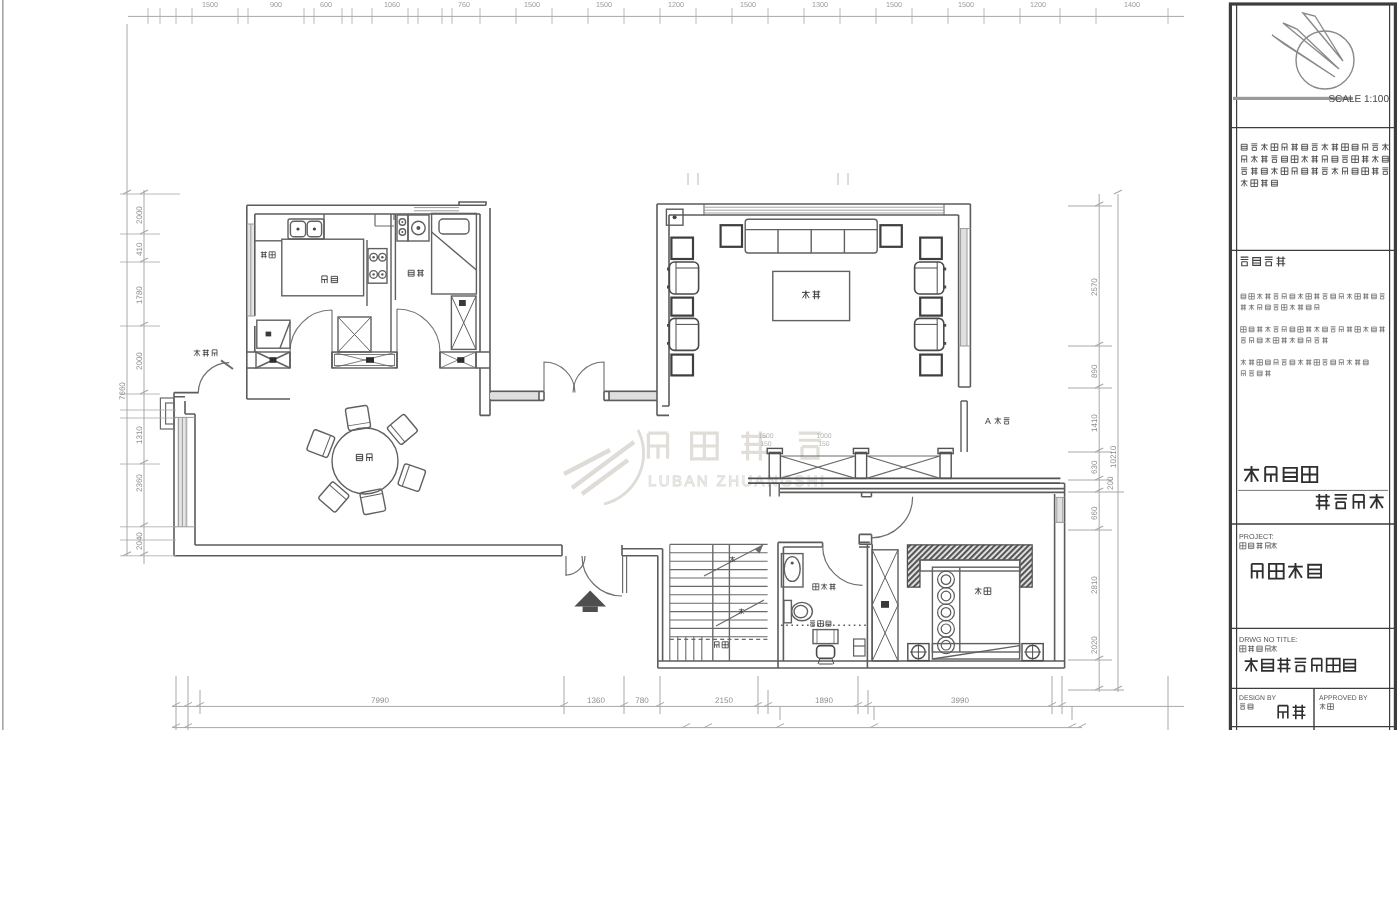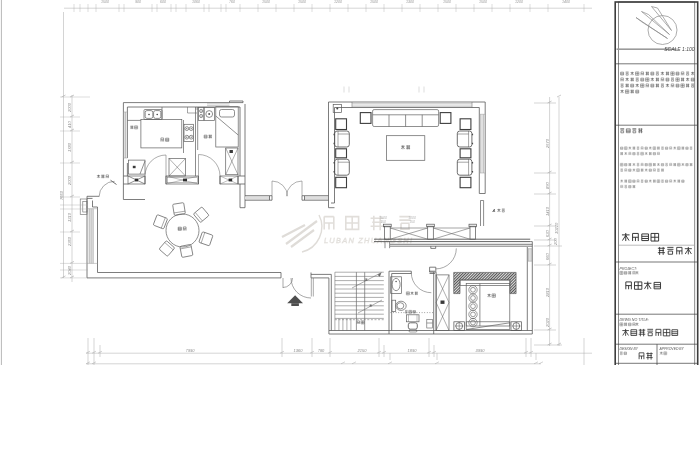--- a/index.html
+++ b/index.html
@@ -1,16 +1,16 @@
 <!DOCTYPE html>
 <html><head>
 <meta charset="utf-8">
 <style>
 html,body{margin:0;padding:0;background:#ffffff;}
-#page{width:700px;height:365px;position:relative;font-family:"Liberation Sans",sans-serif;font-style:italic;}
+#page{width:700px;height:365px;position:relative;font-family:"Liberation Sans",sans-serif;}
 svg{display:block;}
 </style>
 </head>
 <body>
 <div id="page">
 <svg width="700" height="461" viewBox="0 0 700 461">
 <defs>
 <g id="zh1">
           <path d="M1.5,1.5 H8.5 V8.5 H1.5 Z M1.5,4 H8.5 M1.5,6.3 H8.5" fill="none" stroke-width="1"></path>
         </g>

